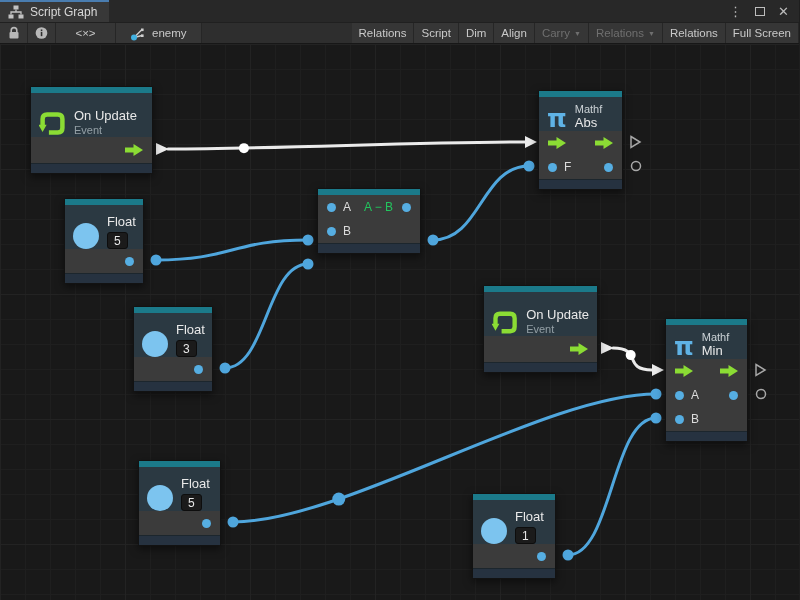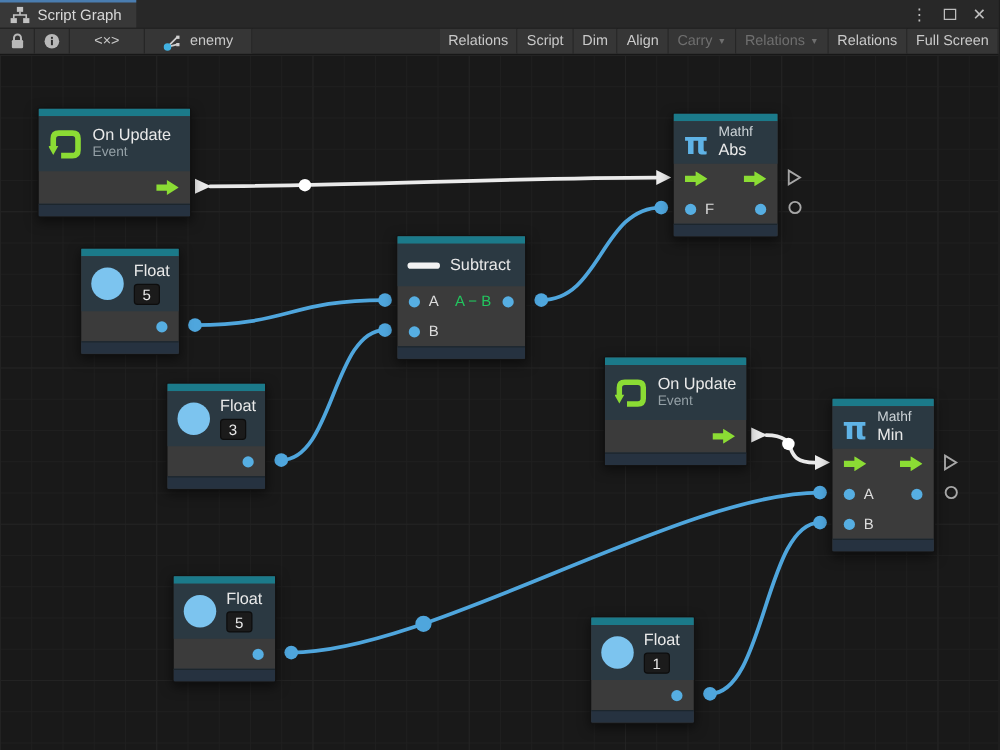--- a/index.html
+++ b/index.html
@@ -33,21 +33,21 @@
       linear-gradient(#232323 1px, transparent 1px),
       linear-gradient(90deg,#232323 1px, transparent 1px),
       linear-gradient(#1f1f1f 1px, transparent 1px),
       linear-gradient(90deg,#1f1f1f 1px, transparent 1px);
     background-size:125px 125px,125px 125px,25px 25px,25px 25px;}
   #edges{position:absolute;left:0;top:0;z-index:1;}
 
   
   .node{position:absolute;z-index:2;background:var(--node-body);border:1px solid #121212;border-radius:2px;box-shadow:0 3px 9px rgba(0,0,0,.5);}
   .tbar{height:6px;background:var(--accent-teal);}
-  .hdr{background:var(--node-header);display:flex;align-items:center;gap:8px;padding:0 8px;}
+  .hdr{background:var(--node-header);display:flex;align-items:flex-end;gap:8px;padding:0 8px;}
   .tcol{display:flex;flex-direction:column;justify-content:center;}
   .title{font-size:13px;color:#e9e9e9;line-height:1.15;white-space:nowrap;}
   .sub{font-size:11px;color:#94a0a6;line-height:1.2;}
   .cat{font-size:11px;color:#ccd3d7;line-height:1.2;}
   .vbox{background:#1b1b1b;border:1px solid #0d0d0d;border-radius:3px;font-size:12px;color:#e8e8e8;height:17px;line-height:16px;padding:0 6px;margin-top:2px;align-self:flex-start;}
   .pi{font-family:"DejaVu Sans",sans-serif;font-size:25px;font-weight:bold;color:var(--icon-blue);line-height:1;}
   .circ{width:26px;height:26px;border-radius:50%;background:var(--float-icon);flex:none;}
   .minus{width:26px;height:5px;border-radius:2.5px;background:#f2f2f2;flex:none;}
   .row{display:flex;align-items:center;padding:0 9px;}
   .pdot{width:9px;height:9px;border-radius:50%;background:var(--data-blue);flex:none;}
@@ -221,26 +221,20 @@
             <div class="vbox">5</div>
           </div>
         </div>
         <div class="row" style="height: 24px;">
           <span class="pdot" style="margin-left: auto;"></span>
         </div>
         <div class="nfooter"></div>
       </div>
       <div class="node" style="left: 317px; top: 144px; width: 104px;">
         <div class="tbar"></div>
-        <div class="hdr" style="height: 34px;">
-          <span class="minus"></span>
-          <div class="tcol">
-            <div class="title">Subtract</div>
-          </div>
-        </div>
         <div class="row" style="height: 24px;">
           <span class="pdot"></span>
           <span class="plabel">A</span>
           <span class="cn">A − B</span>
           <span class="pdot"></span>
         </div>
         <div class="row" style="height: 24px;">
           <span class="pdot"></span>
           <span class="plabel">B</span>
         </div>

